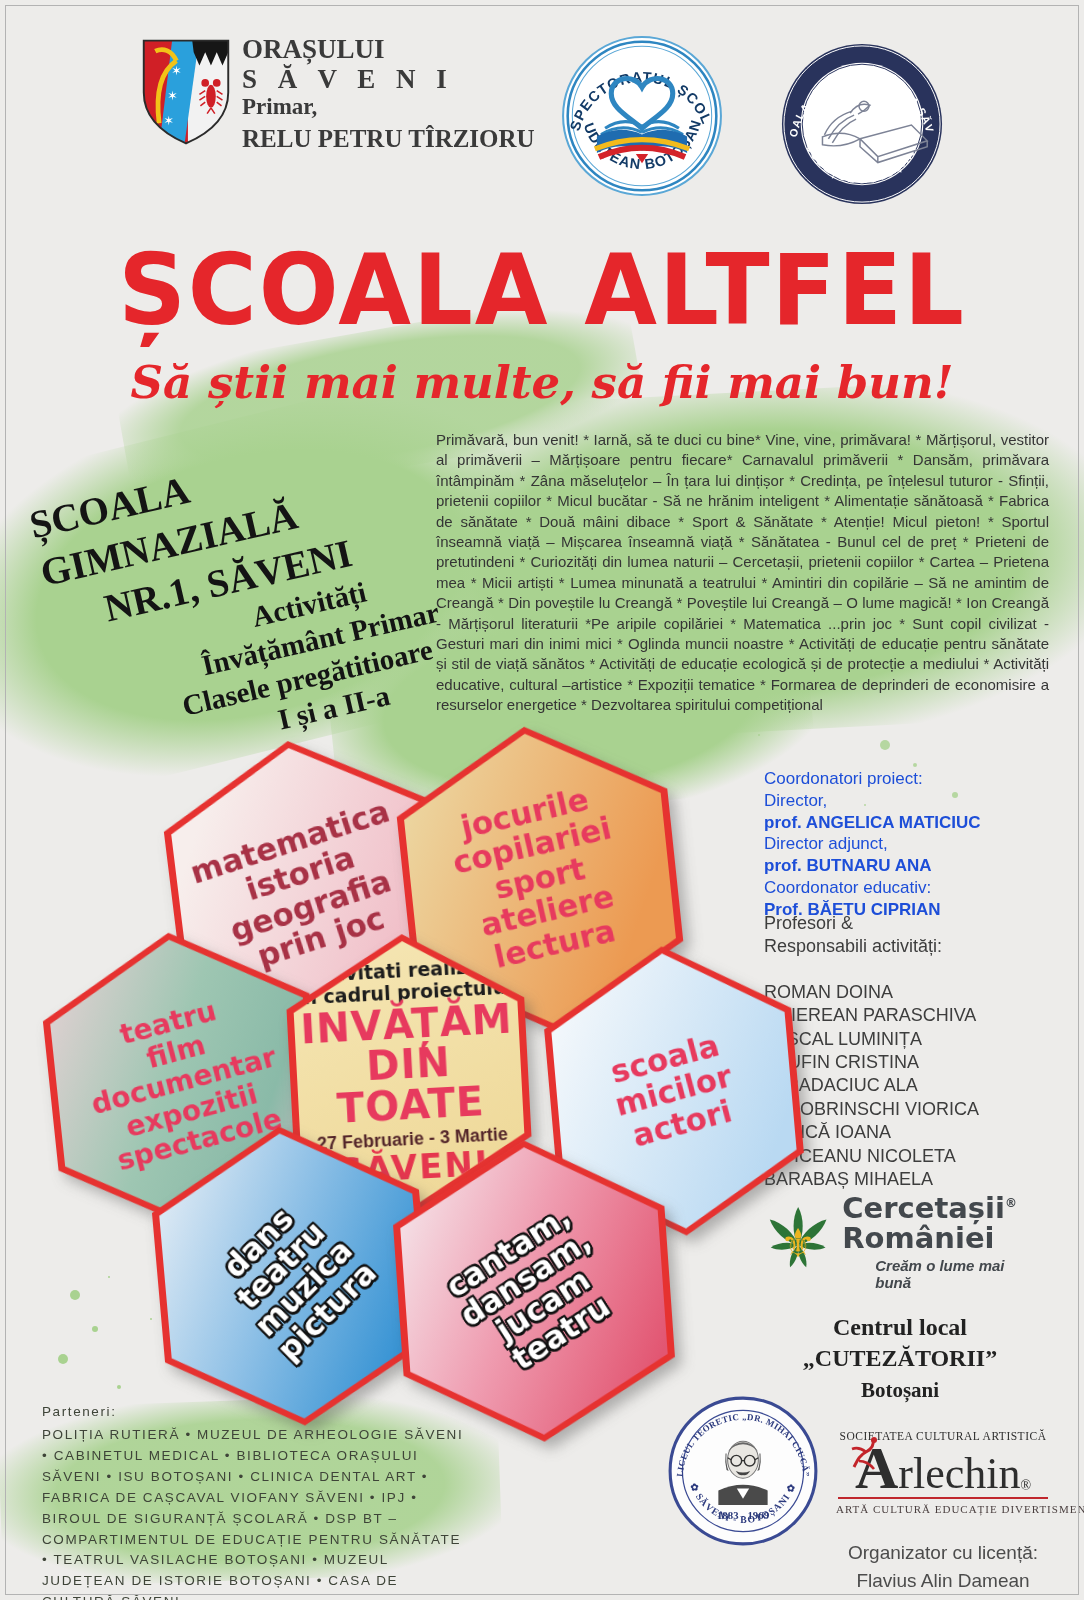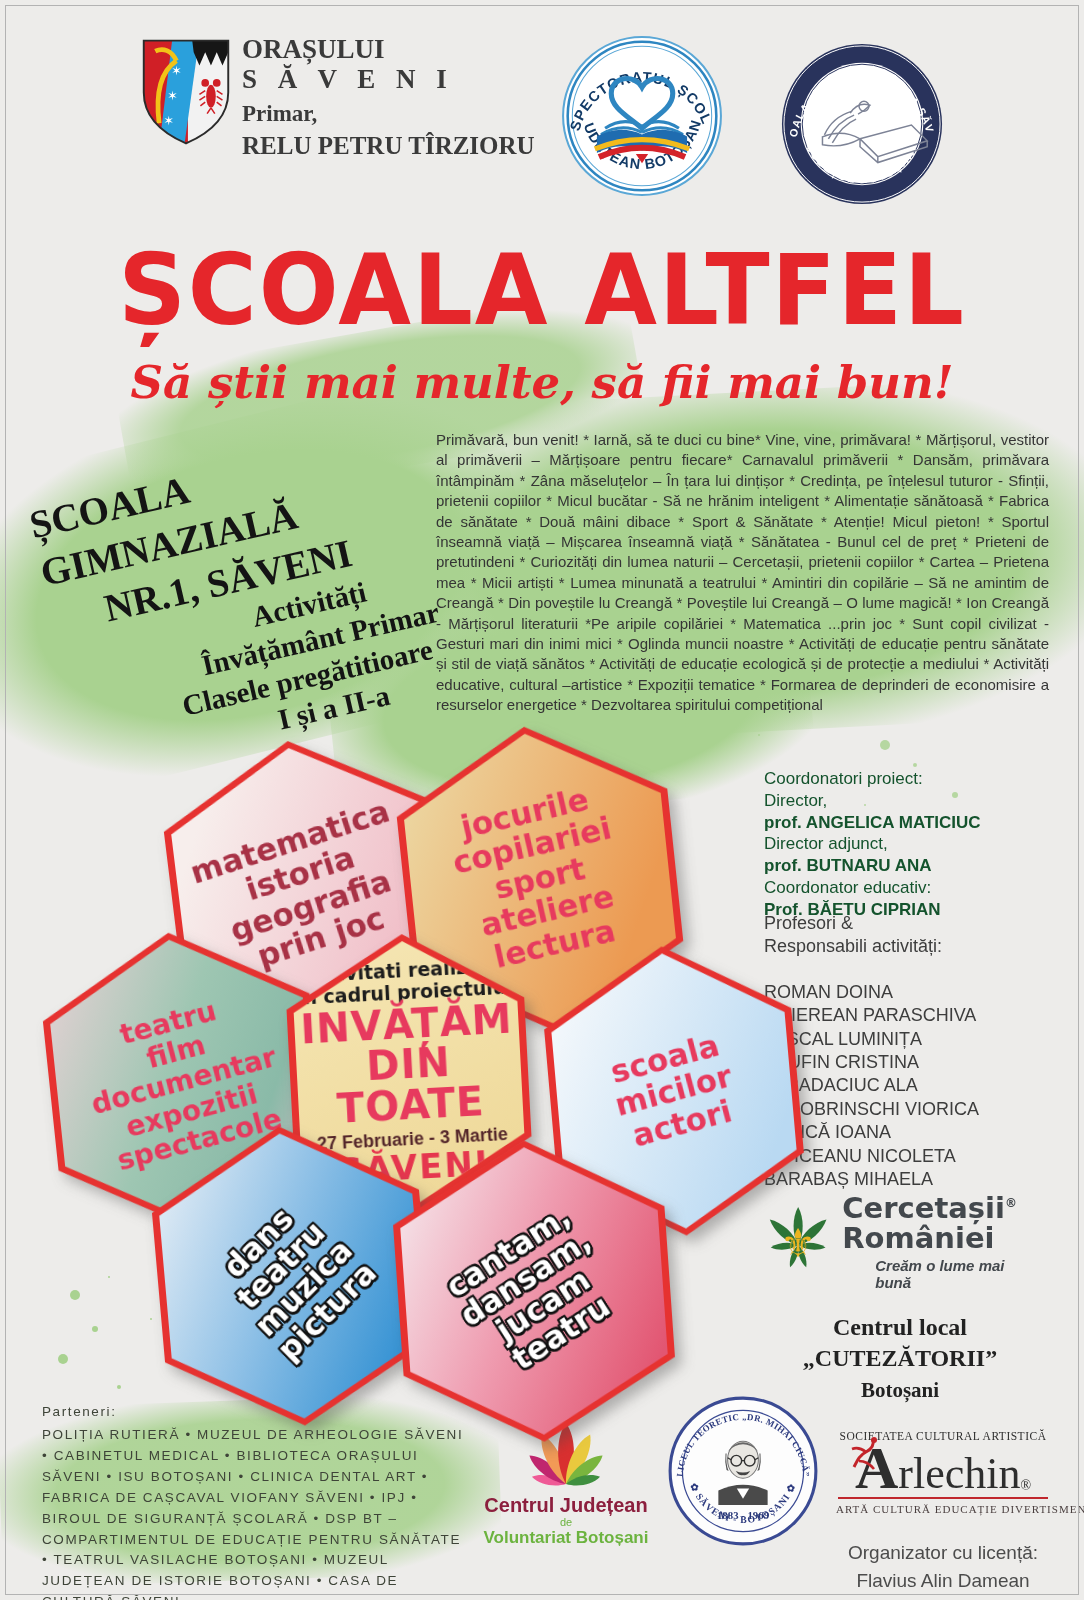--- a/index.html
+++ b/index.html
@@ -16,21 +16,21 @@
   .s5{left:120px;top:330px;width:520px;height:140px;transform:rotate(-10deg);opacity:.85;}
   .speck{position:absolute;width:10px;height:10px;border-radius:50%;background:#a9d290;}
   .sp1{left:70px;top:1290px;box-shadow:20px 34px 0 -2px #a9d290,-12px 64px 0 0 #a9d290,44px 92px 0 -3px #a9d290,76px 24px 0 -4px #a9d290,34px -18px 0 -4px #a9d290,96px 64px 0 -2px #a9d290;}
   .sp2{left:880px;top:740px;opacity:.8;box-shadow:30px 20px 0 -3px #a9d290,70px 50px 0 -2px #a9d290,-20px 60px 0 -4px #a9d290,100px 10px 0 -5px #a9d290;}
   .sp3{left:700px;top:690px;opacity:.85;box-shadow:26px 16px 0 -2px #a9d290,54px 40px 0 -4px #a9d290,-18px 30px 0 -3px #a9d290;}
 
   
   .muni{position:absolute;left:242px;top:34px;color:#3a3a3a;font-family:"Liberation Serif",serif;}
   .muni .l1{font-size:27px;font-weight:bold;line-height:1.12;}
   .muni .sp{letter-spacing:7px;}
-  .muni .lab{font-size:23px;font-weight:bold;margin-top:7px;}
+  .muni .lab{font-size:23px;font-weight:bold;margin-top:0;}
   .muni .nm{font-size:25px;font-weight:bold;margin-top:5px;}
   .seal{position:absolute;}
 
   
   .title{position:absolute;left:0;right:0;top:236px;text-align:center;
          font-family:"DejaVu Sans",sans-serif;font-weight:bold;font-size:94px;
          color:#e5262b;letter-spacing:2px;transform:scaleY(1.04);z-index:5;}
   .subtitle{position:absolute;left:0;right:0;top:356px;text-align:center;
             font-family:"DejaVu Serif",serif;font-style:italic;font-weight:bold;
             font-size:45px;color:#e5262b;z-index:5;}
@@ -45,21 +45,21 @@
   .banner div:nth-child(3){margin-left:208px;}
   .banner div:nth-child(4){margin-left:148px;}
   .banner div:nth-child(5){margin-left:120px;}
   .banner div:nth-child(6){margin-left:210px;}
 
   
   .acts{position:absolute;left:436px;top:430px;width:613px;font-size:15px;line-height:1.36;
         color:#353535;text-align:justify;z-index:4;}
 
   
-  .coord{position:absolute;left:764px;top:768px;font-size:17px;color:#14532d;line-height:1.28;z-index:4;}
+  .coord{position:absolute;left:764px;top:768px;font-size:17px;color:#1d4ed8;line-height:1.28;z-index:4;}
   .coord .b{font-weight:bold;}
   .profs{position:absolute;left:764px;top:912px;font-size:18px;color:#3d3d3d;line-height:1.3;z-index:4;}
   .profs .names{margin-top:22px;}
 
   
   .hexwrap{position:absolute;filter:drop-shadow(6px 8px 7px rgba(70,70,70,.38));z-index:6;}
   .hex{position:absolute;inset:0;background:#e63230;
        clip-path:polygon(50% 0,100% 25%,100% 75%,50% 100%,0 75%,0 25%);}
   .hexfill{position:absolute;inset:7px;clip-path:polygon(50% 0,100% 25%,100% 75%,50% 100%,0 75%,0 25%);
            display:flex;align-items:center;justify-content:center;}
@@ -382,36 +382,20 @@
     <div class="lc1">Centrul local</div>
     <div class="lc1">„CUTEZĂTORII”</div>
     <div class="lc3">Botoșani</div>
   </div>
 
   <div class="partners">
     <div class="plabel">Parteneri:</div>
     <div>POLIȚIA RUTIERĂ  •  MUZEUL DE ARHEOLOGIE SĂVENI  •  CABINETUL MEDICAL  •  BIBLIOTECA ORAȘULUI SĂVENI  •  ISU BOTOȘANI  •  CLINICA DENTAL ART  •  FABRICA DE CAȘCAVAL VIOFANY SĂVENI  •  IPJ  •  BIROUL DE SIGURANȚĂ ȘCOLARĂ  •  DSP BT – COMPARTIMENTUL DE EDUCAȚIE PENTRU SĂNĂTATE  •  TEATRUL VASILACHE BOTOȘANI  •  MUZEUL JUDEȚEAN DE ISTORIE BOTOȘANI  •  CASA DE CULTURĂ SĂVENI</div>
   </div>
 
-  <div class="vol">
-    <svg width="140" height="92" viewBox="0 0 140 92">
-      <g transform="translate(70,88)">
-        <path d="M0,0 C10,-18 10,-44 0,-58 C-10,-44 -10,-18 0,0 Z" transform="rotate(-78) scale(.6)" fill="#ef5a96"></path>
-        <path d="M0,0 C10,-18 10,-44 0,-58 C-10,-44 -10,-18 0,0 Z" transform="rotate(-52) scale(.8)" fill="#c0266e"></path>
-        <path d="M0,0 C10,-18 10,-44 0,-58 C-10,-44 -10,-18 0,0 Z" transform="rotate(-26) scale(.95)" fill="#f29a56"></path>
-        <path d="M0,0 C10,-18 10,-44 0,-58 C-10,-44 -10,-18 0,0 Z" transform="scale(1.05)" fill="#d92f2f"></path>
-        <path d="M0,0 C10,-18 10,-44 0,-58 C-10,-44 -10,-18 0,0 Z" transform="rotate(26) scale(.95)" fill="#e9c93e"></path>
-        <path d="M0,0 C10,-18 10,-44 0,-58 C-10,-44 -10,-18 0,0 Z" transform="rotate(52) scale(.8)" fill="#79b53e"></path>
-        <path d="M0,0 C10,-18 10,-44 0,-58 C-10,-44 -10,-18 0,0 Z" transform="rotate(78) scale(.6)" fill="#3f8f3f"></path>
-      </g>
-    </svg>
-    <div class="v1">Centrul Județean</div>
-    <div class="v2">de</div>
-    <div class="v3">Voluntariat Botoșani</div>
-  </div>
 
   <svg class="stamp" width="154" height="154" viewBox="0 0 150 150">
     <defs>
       <path id="arcTop3" d="M 16,84 A 59,59 0 0 1 134,84"></path>
       <path id="arcBot3" d="M 22,82 A 54,54 0 0 0 128,82"></path>
     </defs>
     <circle cx="75" cy="75" r="71" fill="#fdfdfd" stroke="#3a4a93" stroke-width="3"></circle>
     <circle cx="75" cy="75" r="59" fill="none" stroke="#3a4a93" stroke-width="1.2"></circle>
     <text font-family="Liberation Serif,serif" font-size="8.6" font-weight="bold" fill="#2c3a7e" letter-spacing=".4">
       <textPath href="#arcTop3" startOffset="50%" text-anchor="middle">✿ LICEUL TEORETIC „DR. MIHAI CIUCĂ” ✿</textPath>

